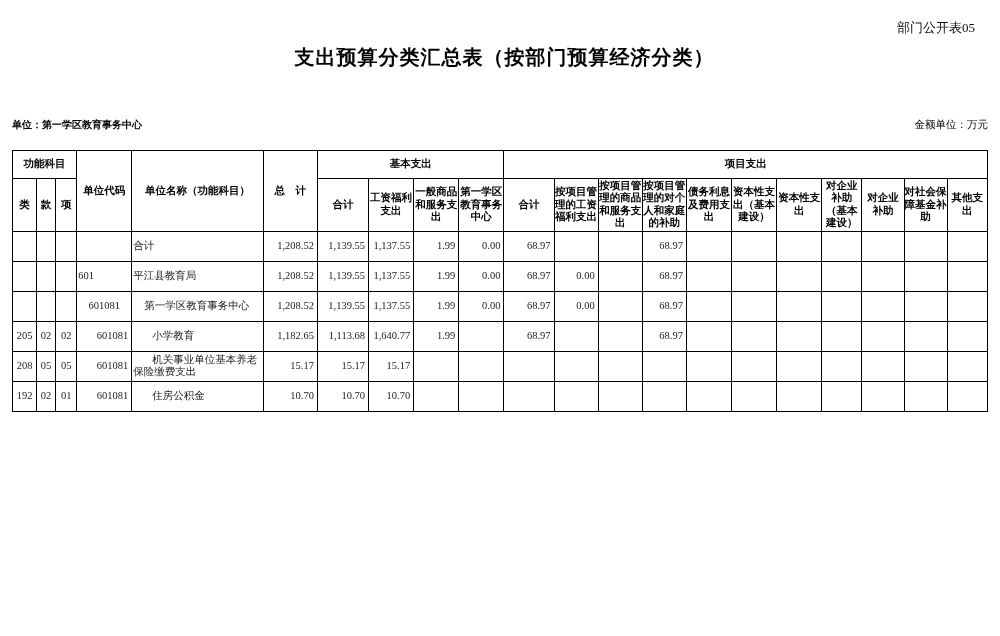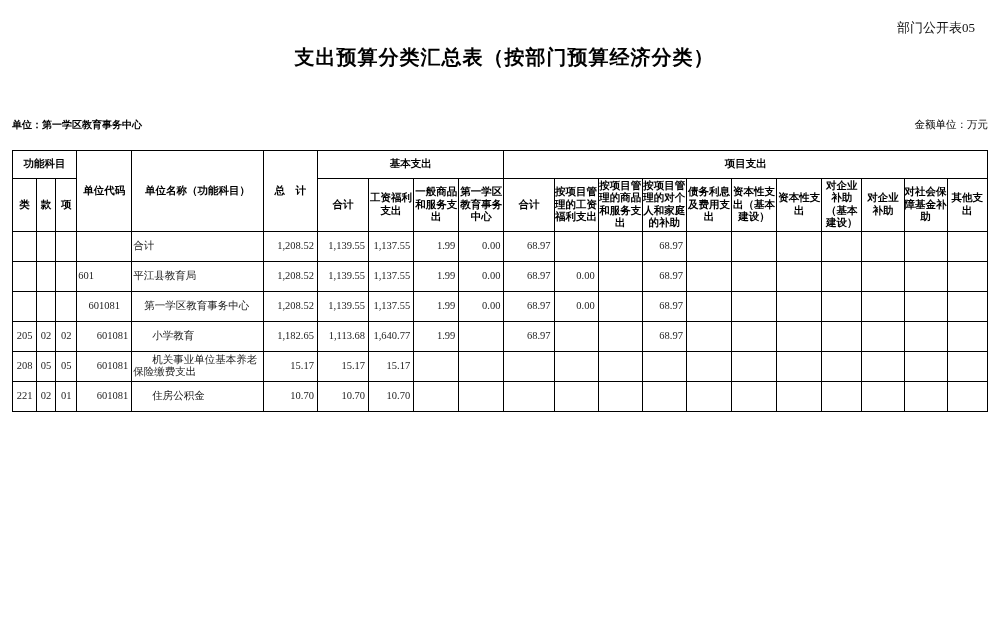--- a/index.html
+++ b/index.html
@@ -232,21 +232,21 @@
         <td class="c-num"></td>
         <td class="c-num"></td>
         <td class="c-num"></td>
         <td class="c-num"></td>
         <td class="c-num"></td>
         <td class="c-num"></td>
         <td class="c-num"></td>
         <td class="c-num"></td>
       </tr>
       <tr>
-        <td class="c-center">221</td>
+        <td class="c-center">192</td>
         <td class="c-center">02</td>
         <td class="c-center">01</td>
         <td class="c-right">601081</td>
         <td class="c-name indent-2">住房公积金</td>
         <td class="c-num">10.70</td>
         <td class="c-num">10.70</td>
         <td class="c-num">10.70</td>
         <td class="c-num"></td>
         <td class="c-num"></td>
         <td class="c-num"></td>

